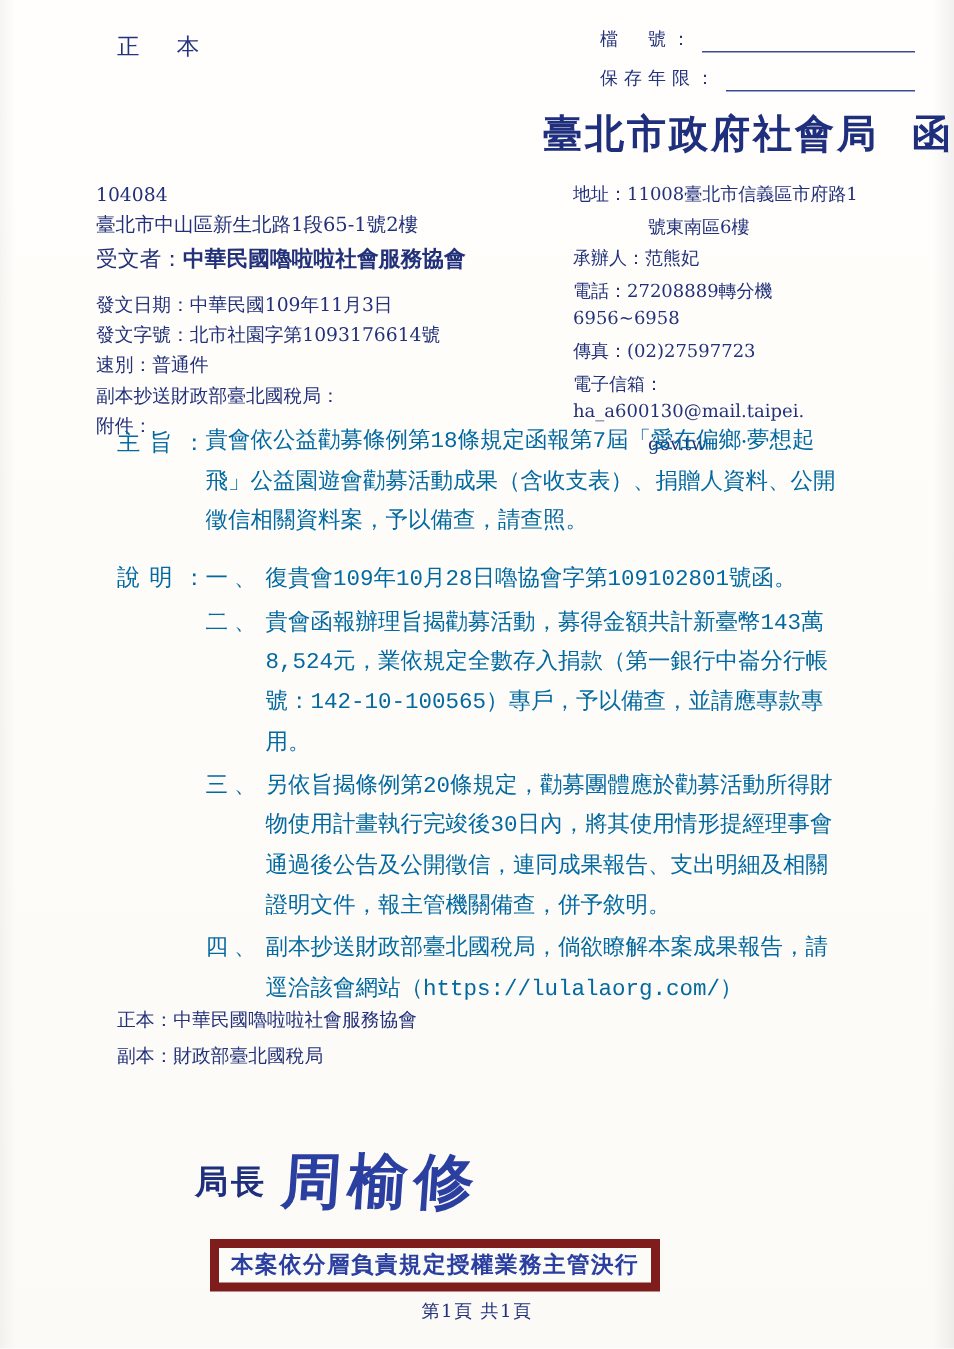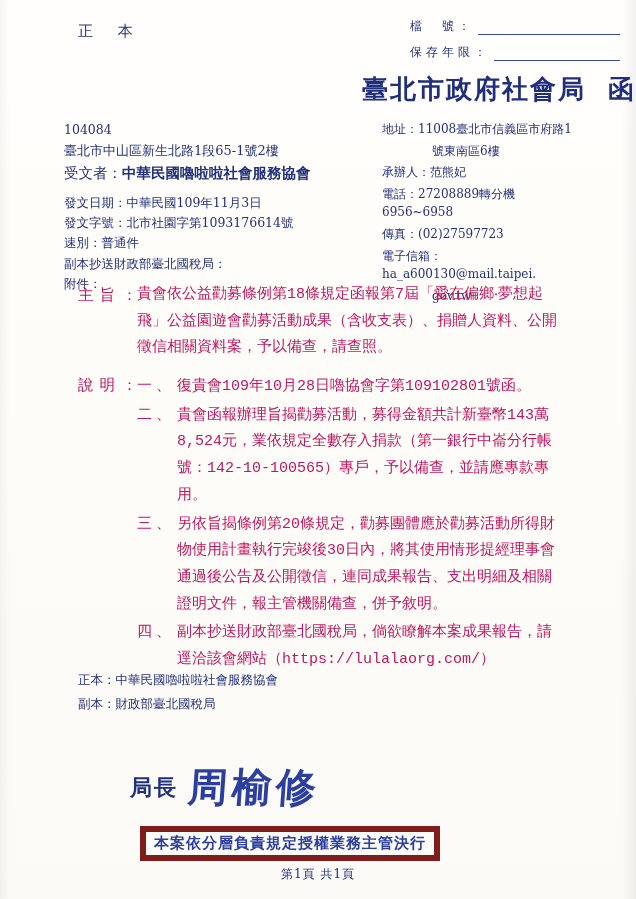--- a/index.html
+++ b/index.html
@@ -32,21 +32,21 @@
   .copy-label {
     position: absolute;
     left: 78px;
     top: 22px;
     font-size: 15px;
     letter-spacing: 10px;
     color: #24337d;
   }
   .file-meta {
     position: absolute;
-    left: 410px;
+    left: 400px;
     top: 18px;
     width: 210px;
     font-size: 12px;
     color: #24337d;
   }
   .file-meta .line {
     display: flex;
     align-items: flex-end;
     margin-bottom: 9px;
   }
@@ -105,21 +105,21 @@
   .hdr-right .indent { padding-left: 50px; }
 
   
   .body {
     position: absolute;
     left: 78px;
     top: 282px;
     width: 480px;
     font-size: 15px;
     line-height: 1.78;
-    color: #be185d;
+    color: #0369a1;
   }
   .sec {
     display: flex;
     margin-bottom: 4px;
   }
   .sec-label {
     width: 44px;
     flex: 0 0 44px;
     font-size: 15.5px;
     letter-spacing: 6px;

